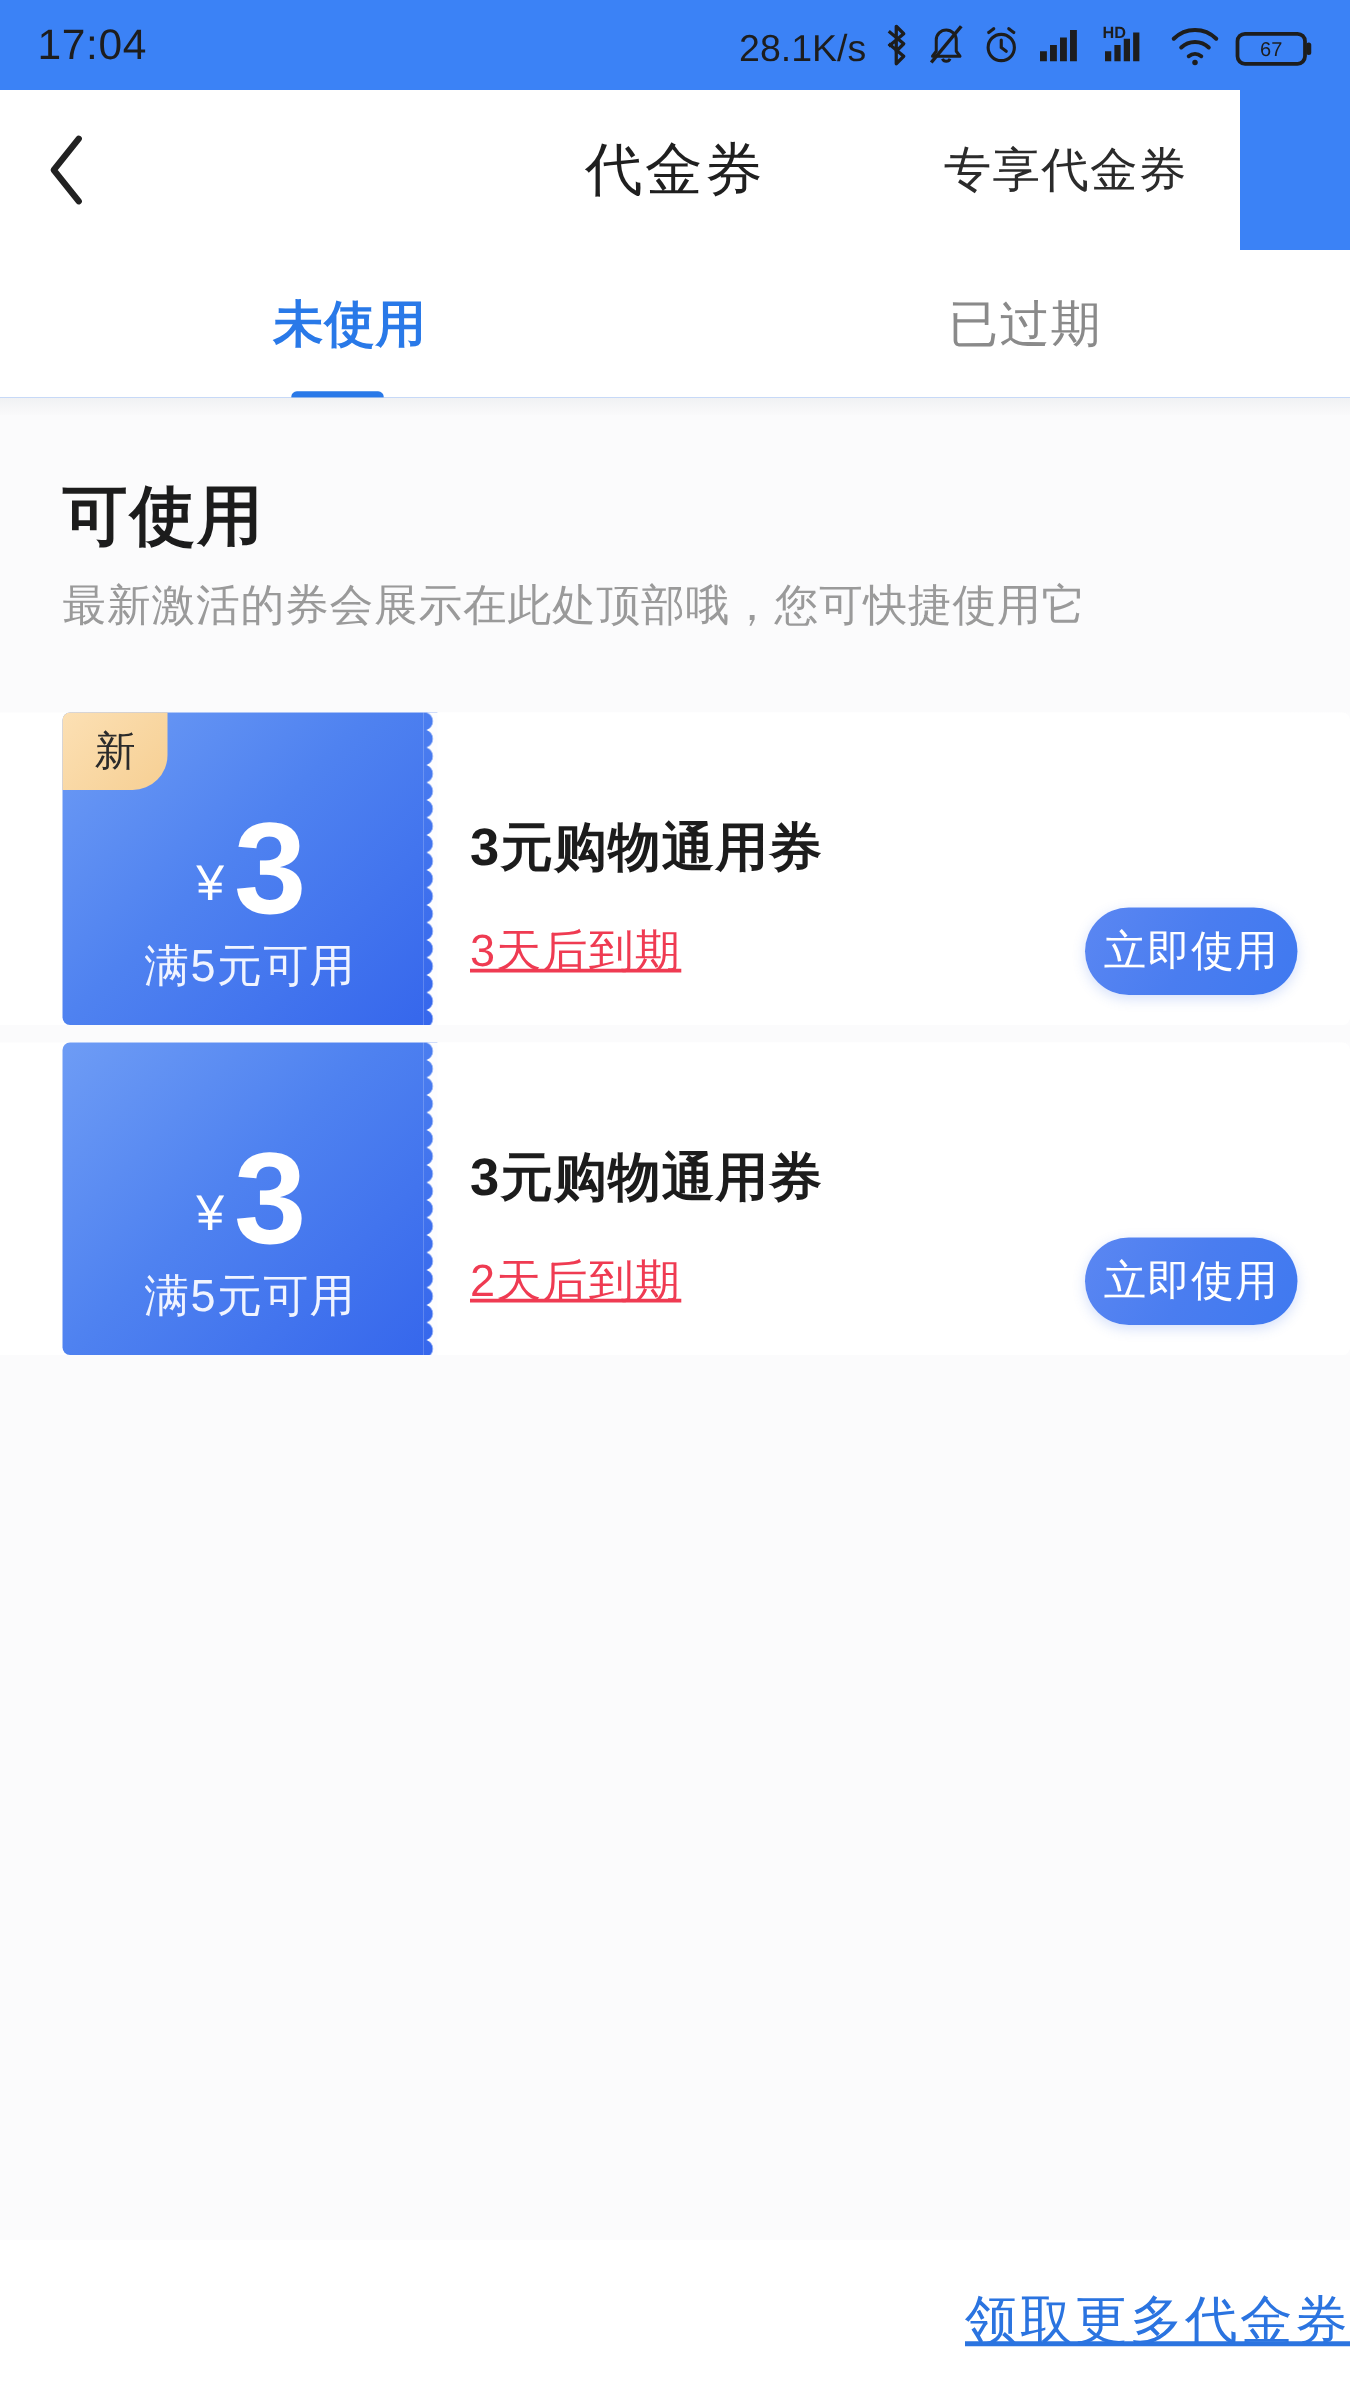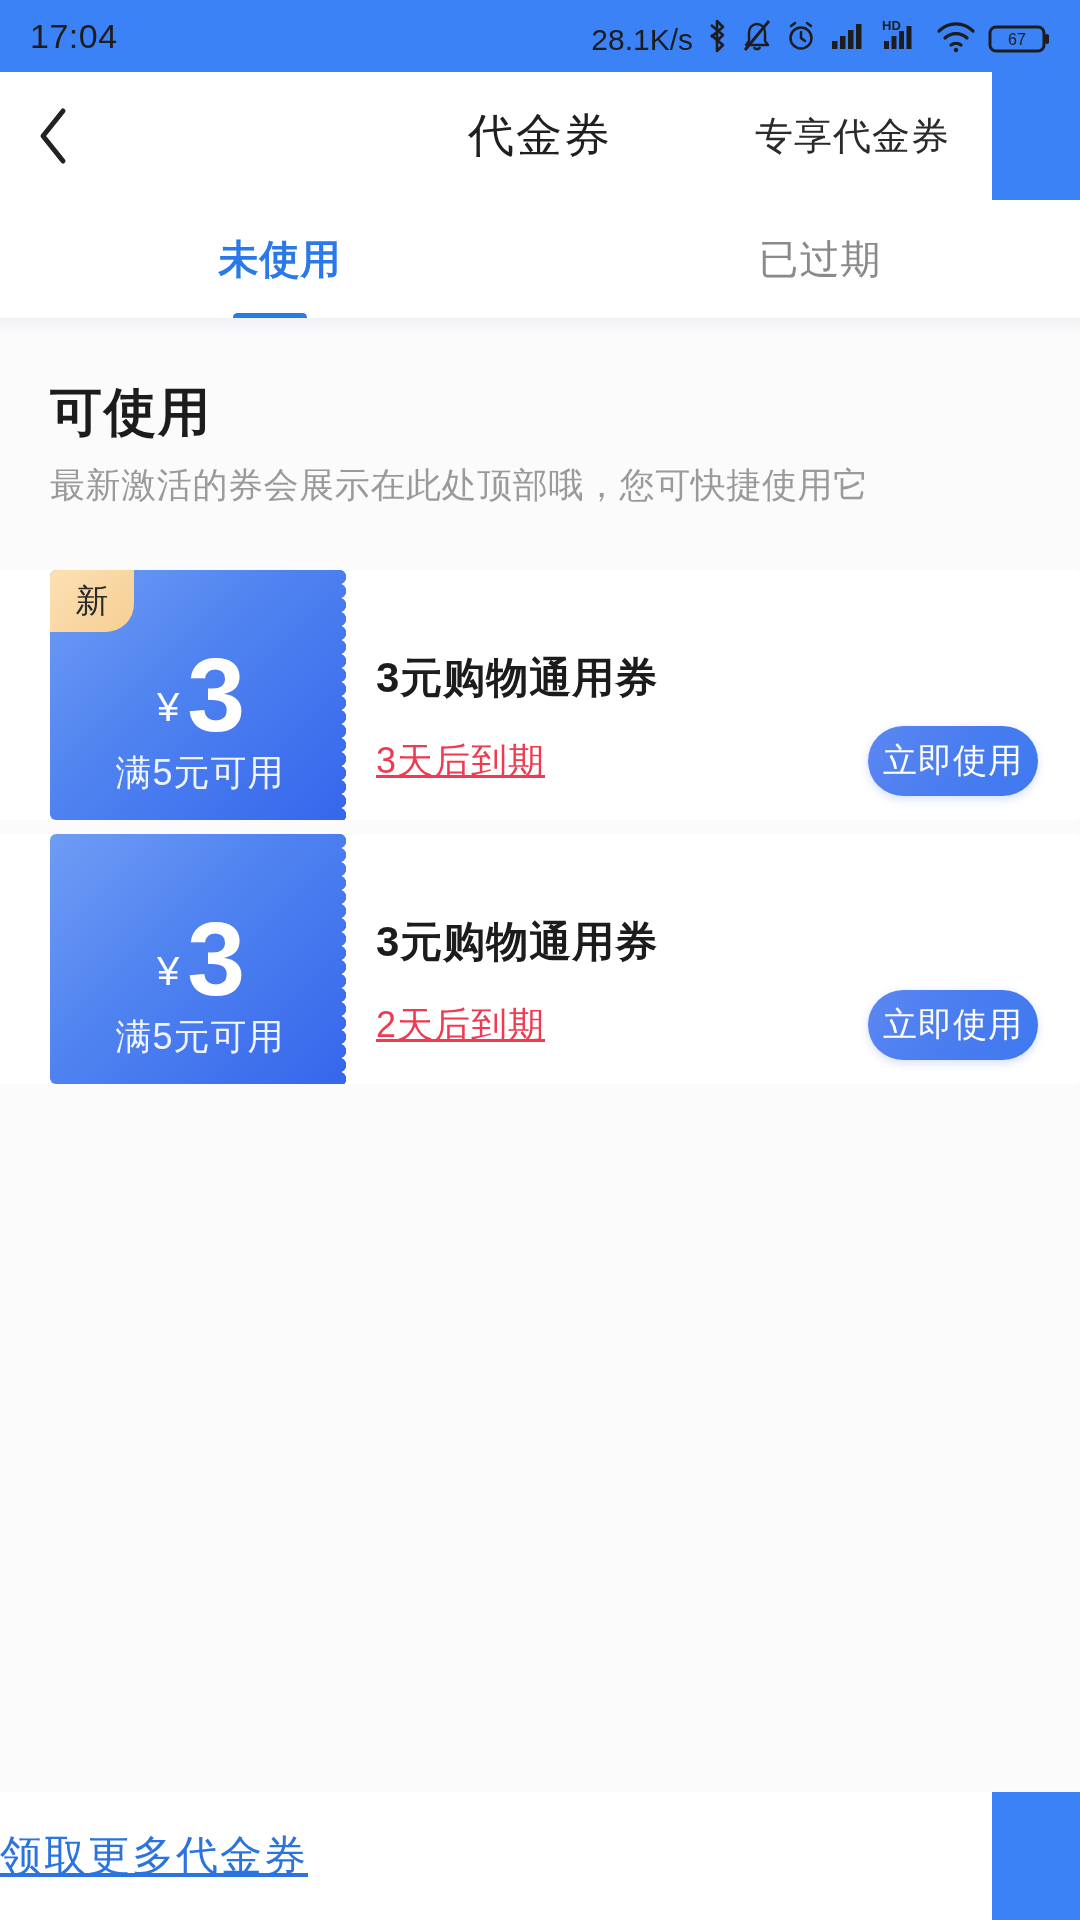--- a/index.html
+++ b/index.html
@@ -131,22 +131,22 @@
     border-radius:36px;
     background:linear-gradient(120deg,#5b87f2 0%,#4a7df0 50%,#3f79f0 100%);
     color:#fff; font-size:34px; letter-spacing:1px;
     font-family:inherit;
     display:flex; align-items:center; justify-content:center;
     box-shadow:0 3px 10px rgba(60,110,230,.22);
   }
 
   
   .footer{
-    position:absolute; bottom:0; left:0; width:992px; height:128px;
-    background:#ffffff; display:flex; align-items:center; justify-content:flex-start;
+    position:absolute; bottom:0; left:0; width:1080px; height:128px;
+    background:#ffffff; display:flex; align-items:center; justify-content:flex-end;
   }
   .footer-link{
     font-size:42px; color:#2b74e0; letter-spacing:2px;
   }
 </style>
 </head>
 <body>
 
 <div id="app">
 

